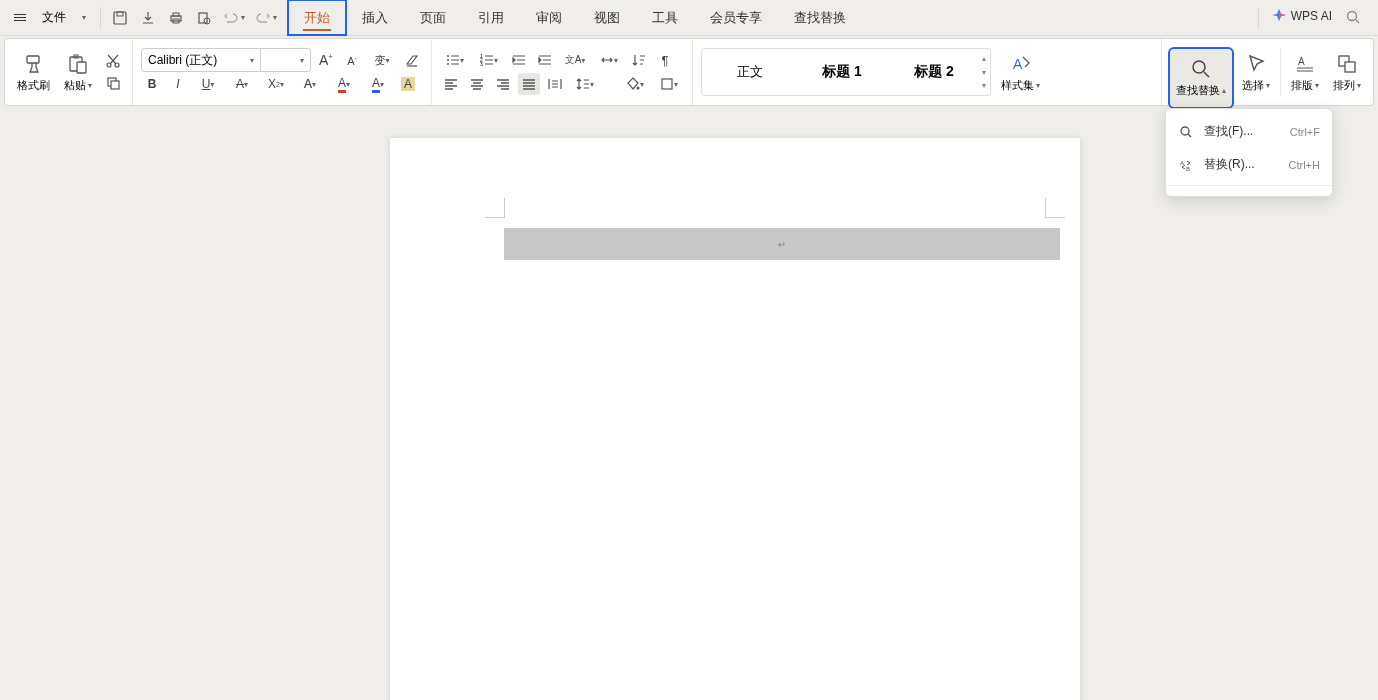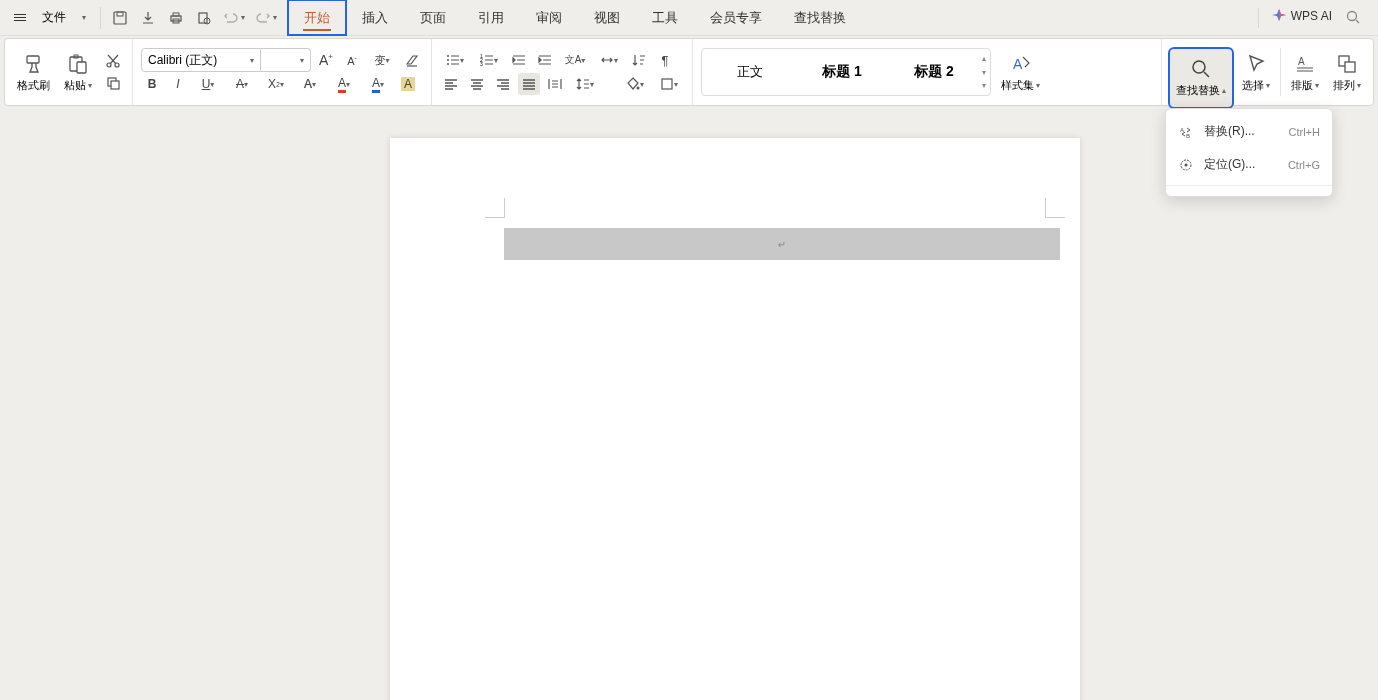--- a/index.html
+++ b/index.html
@@ -773,32 +773,32 @@
     <div class="page-margin-tr"></div>
     <div class="selection-corner"></div>
     <div class="selected-line">↵</div>
   </div>
 </div>
 
 <div class="dropdown-menu">
   <div class="dd-item">
     <span class="dd-icon">
       <svg width="14" height="14" viewBox="0 0 14 14">
+          <circle cx="6" cy="6" r="4" fill="none" stroke="#555" stroke-width="1.3"></circle>
+          <path d="M9 9l3 3" stroke="#555" stroke-width="1.3"></path>
+        </svg>
+    </span>
+    <span class="dd-label">查找(F)...</span>
+    <span class="dd-shortcut">Ctrl+F</span>
+  </div>
+  <div class="dd-item">
+    <span class="dd-icon">
+      <svg width="14" height="14" viewBox="0 0 14 14">
           <text x="1" y="7" font-size="6" fill="#555">A</text>
           <text x="7" y="13" font-size="6" fill="#555">B</text>
           <path d="M8 3l3 2-3 2M6 11l-3-2 3-2" fill="none" stroke="#555" stroke-width="1"></path>
         </svg>
     </span>
     <span class="dd-label">替换(R)...</span>
     <span class="dd-shortcut">Ctrl+H</span>
   </div>
-  <div class="dd-item">
-    <span class="dd-icon">
-      <svg width="14" height="14" viewBox="0 0 14 14">
-          <circle cx="7" cy="7" r="5" fill="none" stroke="#555" stroke-width="1" stroke-dasharray="2 1"></circle>
-          <circle cx="7" cy="7" r="1.5" fill="#555"></circle>
-        </svg>
-    </span>
-    <span class="dd-label">定位(G)...</span>
-    <span class="dd-shortcut">Ctrl+G</span>
-  </div>
   <div class="dd-sep"></div>
 </div>
 
 </body></html>

